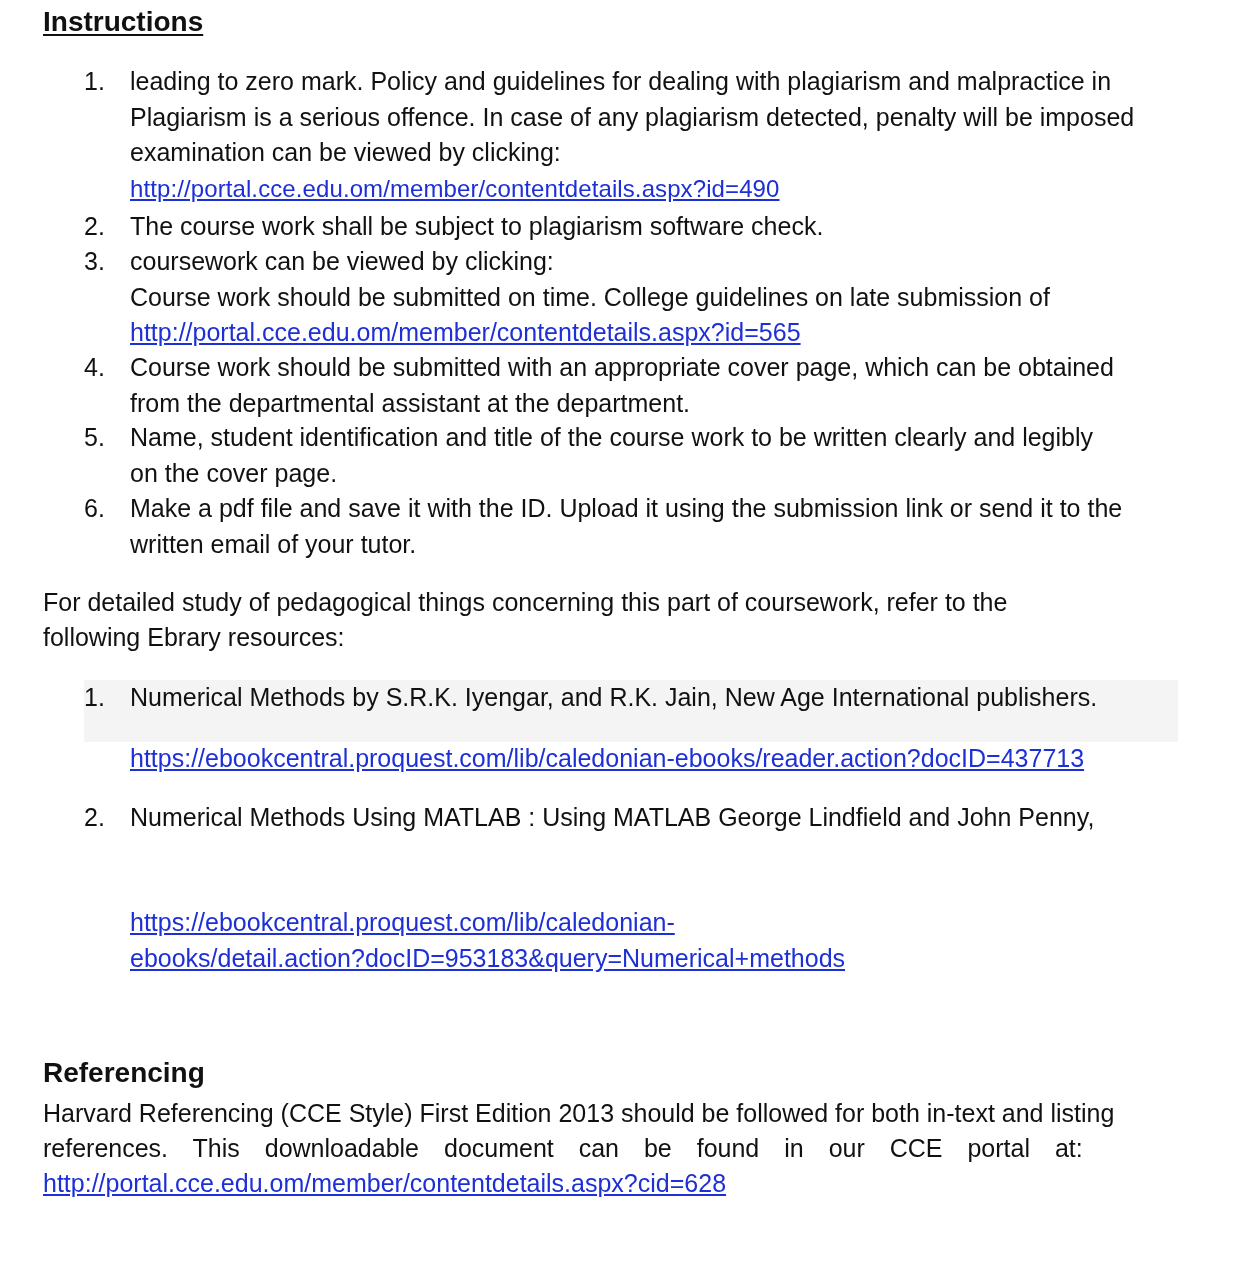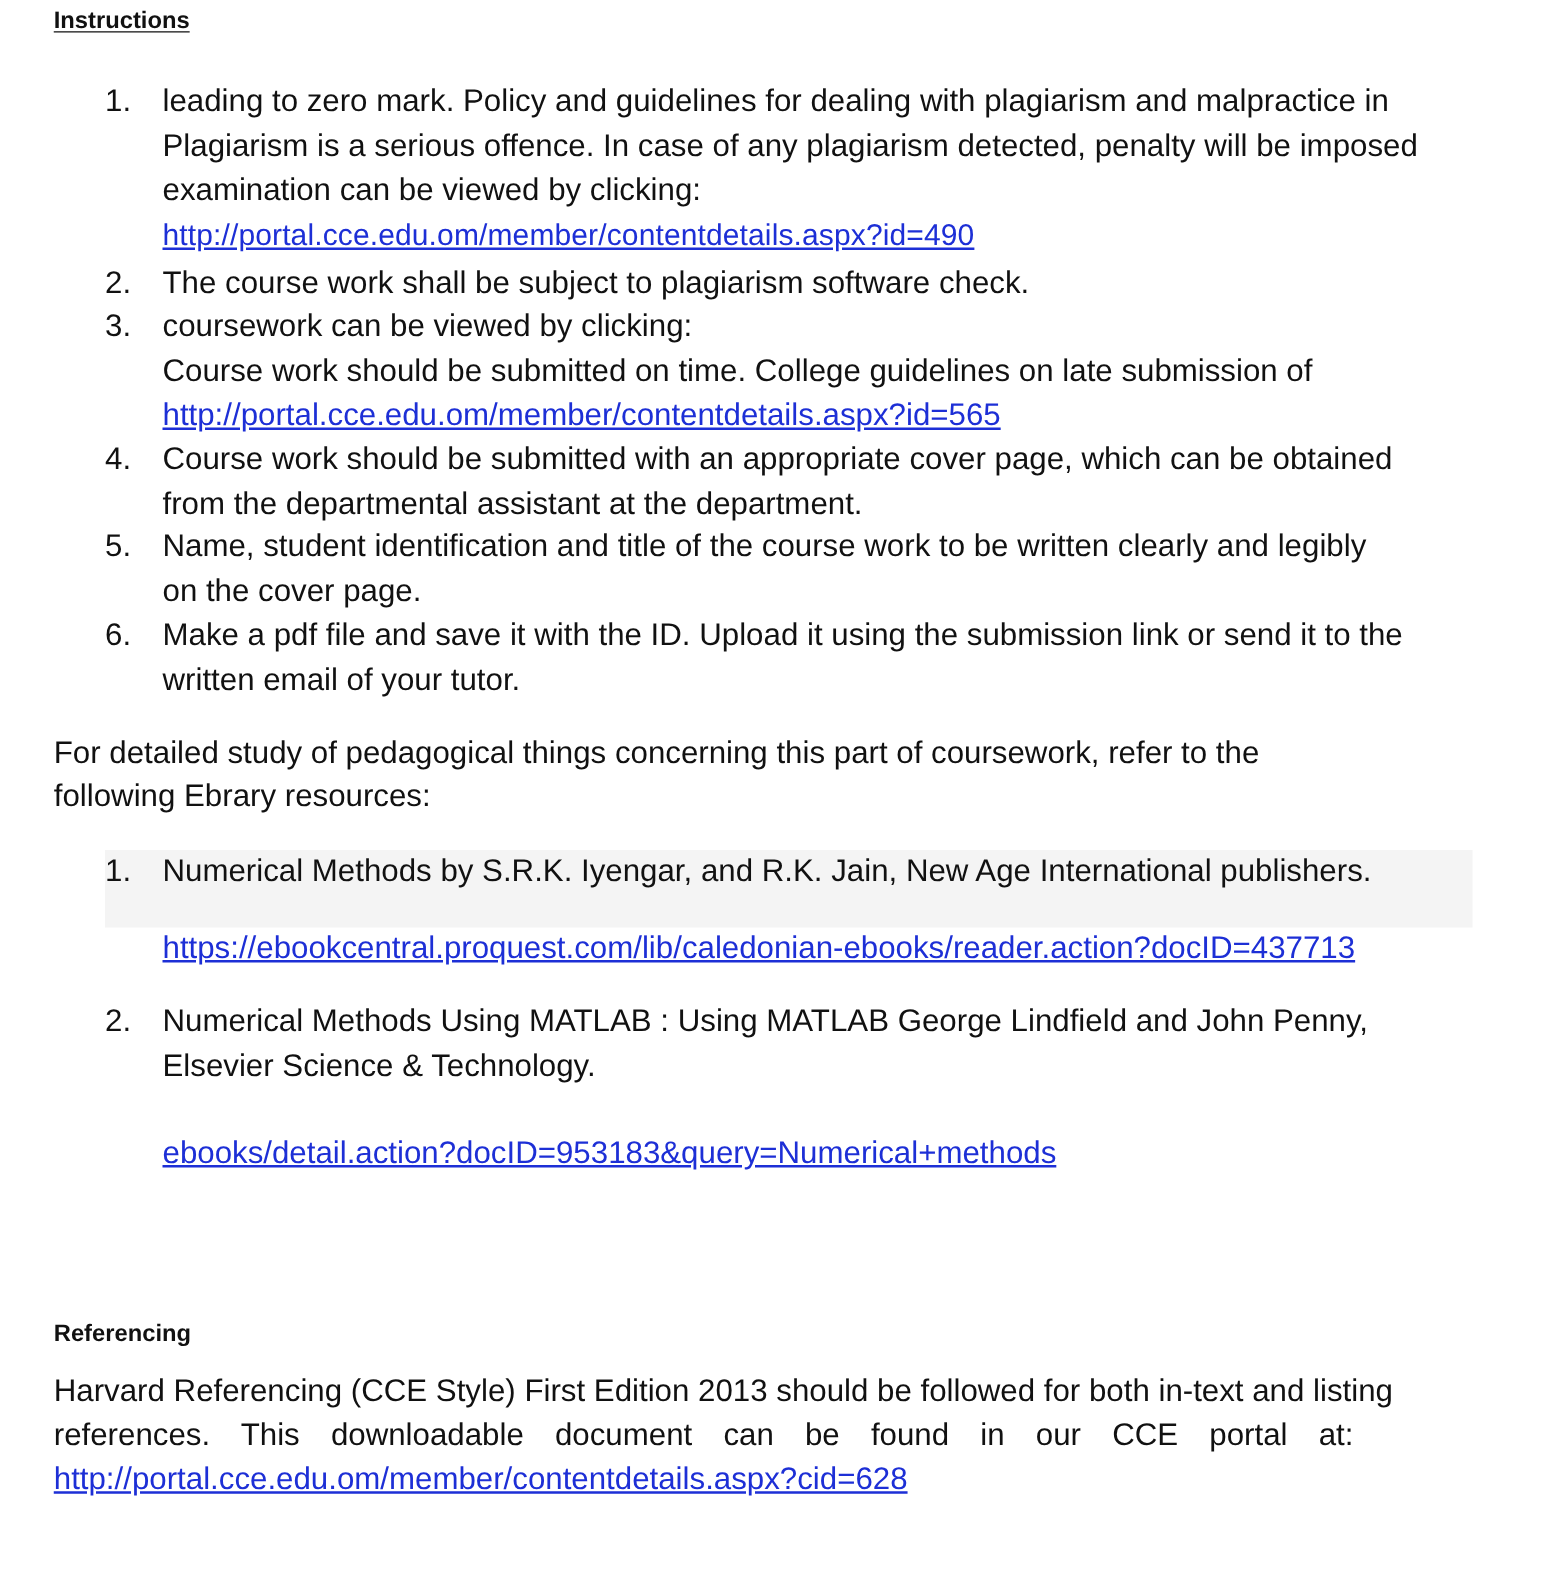--- a/index.html
+++ b/index.html
@@ -1,21 +1,21 @@
 <!DOCTYPE html>
 <html><head>
 <meta charset="utf-8">
 <style>
   html, body { margin: 0; padding: 0; background: #ffffff; }
   body {
     width: 1242px; height: 1268px; position: relative; overflow: hidden;
     font-family: "Liberation Sans", sans-serif; color: #111111;
   }
   .heading {
-    position: absolute; left: 43px; font-size: 19px; font-weight: bold;
+    position: absolute; left: 43px; font-size: 28px; font-weight: bold;
   }
   .heading.underline { text-decoration: underline; text-underline-offset: 3px; }
   .para {
     position: absolute; left: 43px; width: 1130px; font-size: 25px; line-height: 35px;
   }
   .justify { text-align: justify; text-align-last: left; }
   .item { position: absolute; left: 84px; width: 1100px; font-size: 25px; line-height: 35.5px; }
   .num { position: absolute; left: 0; top: 0; width: 40px; }
   .body { margin-left: 46px; width: 1044px; }
   a.link { color: #1a0dab; color: #1d2fd6; text-decoration: underline; }
@@ -93,25 +93,25 @@
 <div class="item" style="top:741px;">
   <div class="body">
     <a class="line link">https://ebookcentral.proquest.com/lib/caledonian-ebooks/reader.action?docID=437713</a>
   </div>
 </div>
 
 <div class="item" style="top:800px;">
   <span class="num">2.</span>
   <div class="body">
     <span class="line">Numerical Methods Using MATLAB : Using MATLAB George Lindfield and John Penny,</span>
-    <span class="line">Elsevier Science &amp; Technology.</span>
   </div>
 </div>
 <div class="item" style="top:905px;">
   <div class="body">
+    <a class="line link">https://ebookcentral.proquest.com/lib/caledonian-</a>
     <a class="line link">ebooks/detail.action?docID=953183&amp;query=Numerical+methods</a>
   </div>
 </div>
 
 <div class="heading" style="top:1013px;margin-top:44px;">Referencing</div>
 
 <div class="para" style="top:1096px;">
   <span class="line">Harvard Referencing (CCE Style) First Edition 2013 should be followed for both in-text and listing</span>
   <span class="line justify" style="word-spacing:18px;">references. This downloadable document can be found in our CCE portal at:</span>
   <a class="line link">http://portal.cce.edu.om/member/contentdetails.aspx?cid=628</a>

